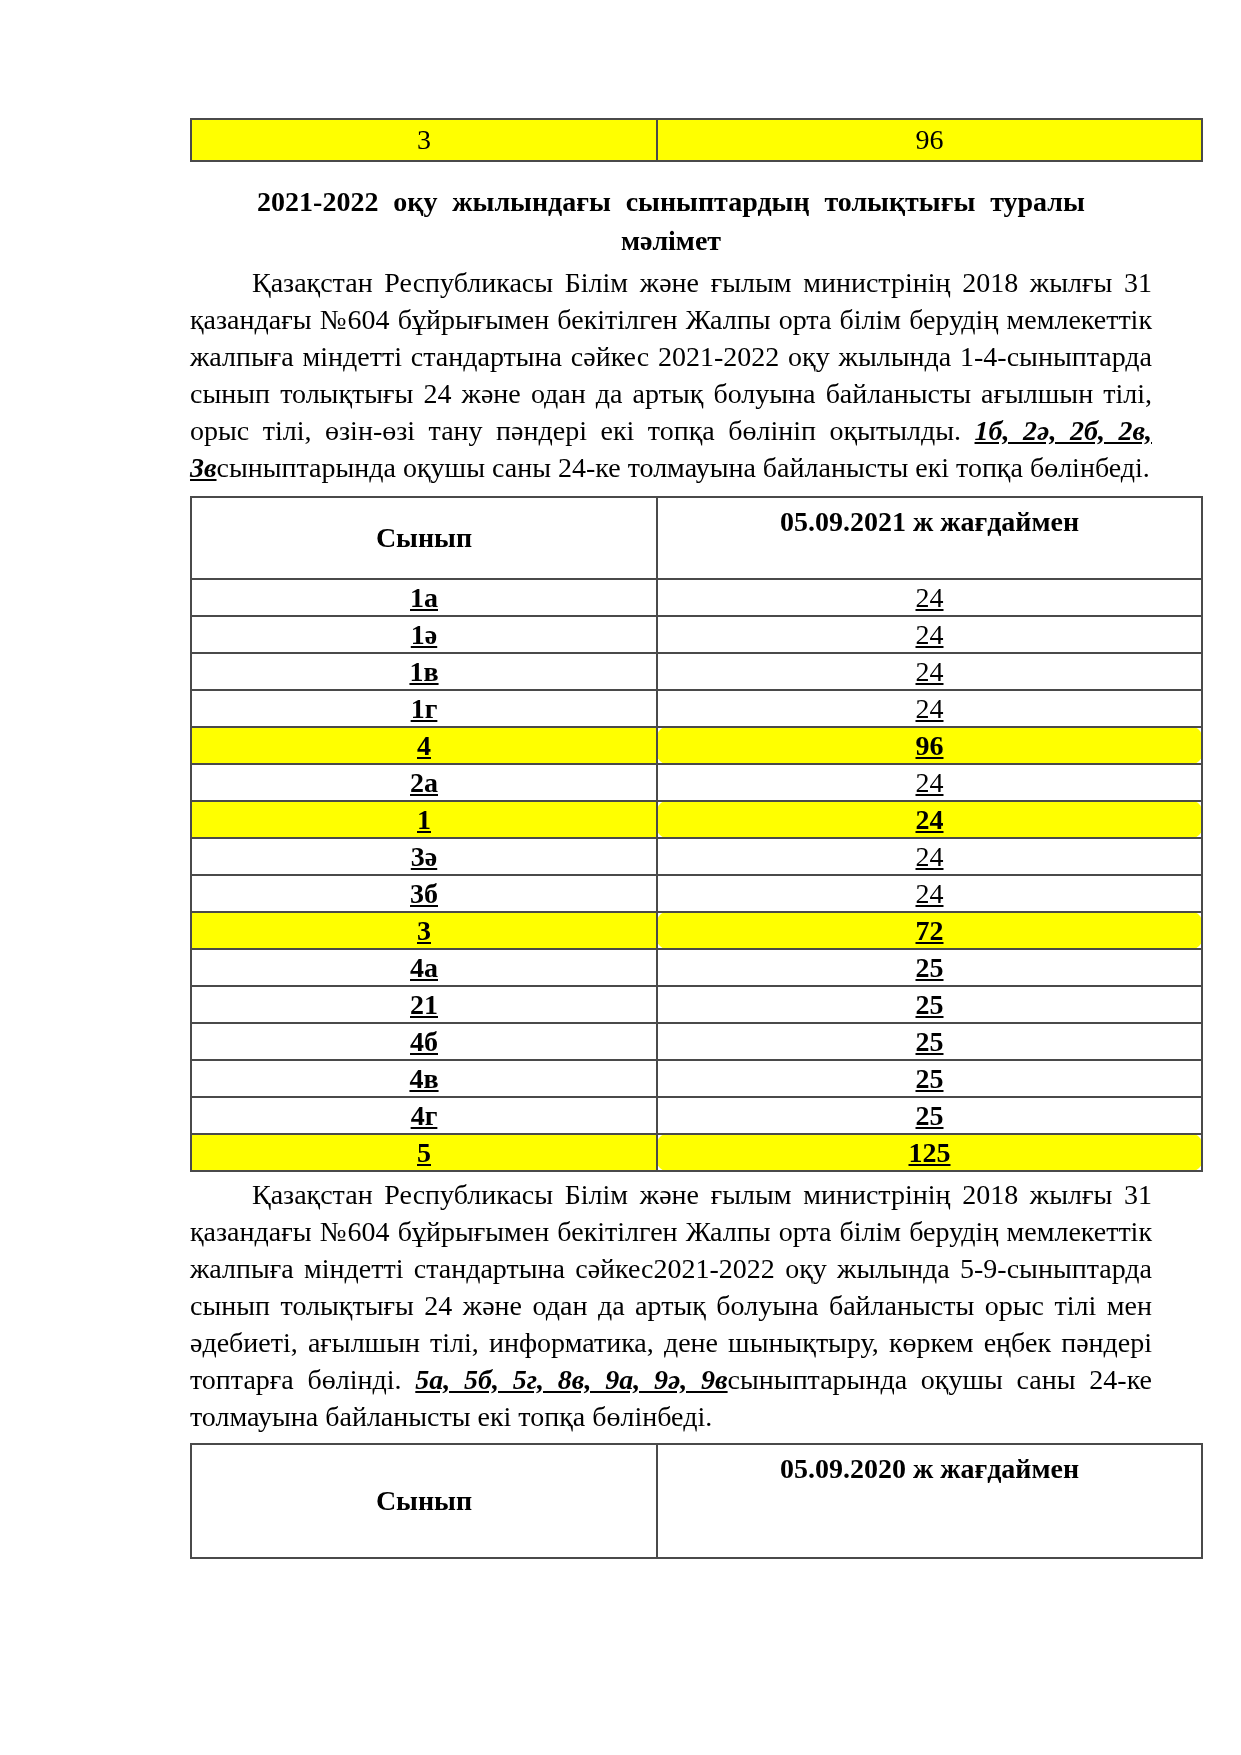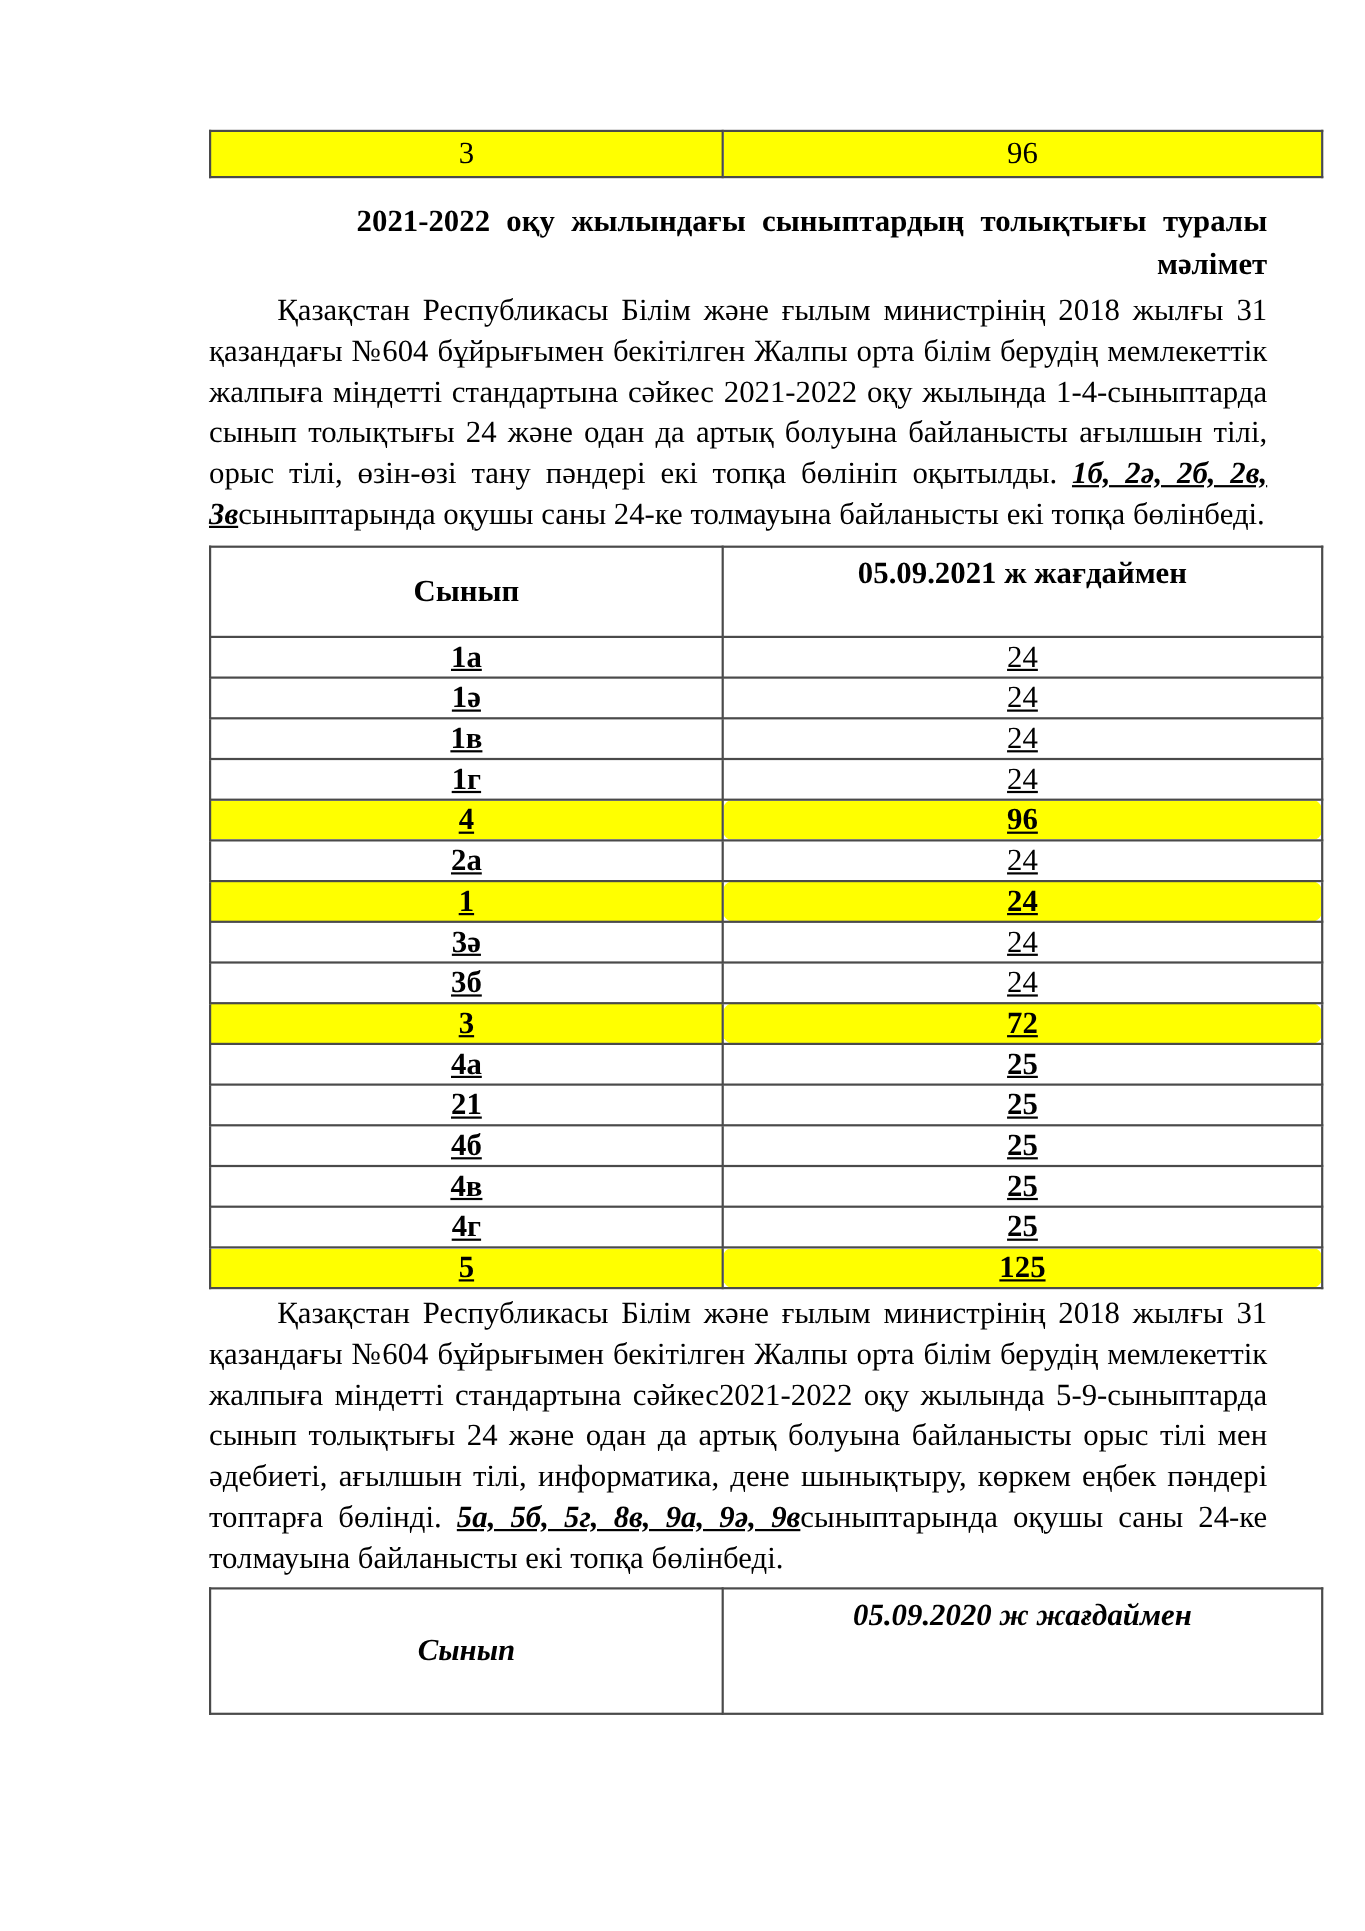--- a/index.html
+++ b/index.html
@@ -9,34 +9,34 @@
   }
   .content{padding:118px 0 0 190px;}
   table{border-collapse:collapse;table-layout:fixed;width:1011px;}
   td,th{border:2px solid #4a4a4a;padding:0;overflow:hidden;}
   col.c1{width:466px;} col.c2{width:545px;}
 
   
   .frag td{height:40px;text-align:center;font-size:28px;background:#ffff00;font-weight:400;}
 
   
-  .title{width:962px;margin:20px 0 0 0;text-align:right;font-weight:700;font-size:28px;line-height:39px;word-spacing:0.28em;}
+  .title{width:962px;margin:20px 0 0 0;text-align:center;font-weight:700;font-size:28px;line-height:39px;word-spacing:0.28em;}
 
   
   .para{width:962px;margin:4px 12px 0 0;text-align:justify;text-indent:62px;font-size:28px;line-height:37px;}
   .biu{font-weight:700;font-style:italic;text-decoration:underline;}
 
   
   .ctable{margin-top:10px;}
   .ctable th{font-weight:700;font-size:28px;text-align:center;}
   .ctable th.hclass{vertical-align:middle;}
   .ctable th.hdate{vertical-align:top;padding-top:8px;}
   .t2021 th{height:72px;}
   .t2020{margin-top:8px;}
-  .t2020 th{height:104px;font-style:italic;}
+  .t2020 th{height:104px;}
   .ctable tbody td{height:35px;text-align:center;vertical-align:middle;font-size:28px;text-decoration:underline;}
   .ctable td.cls{font-weight:700;}
   .ctable td.bold{font-weight:700;border-radius:10px;}
   .ctable tr.hl td{background:#ffff00;font-weight:700;}
 </style>
 </head>
 <body>
 
 <div class="content">
 

